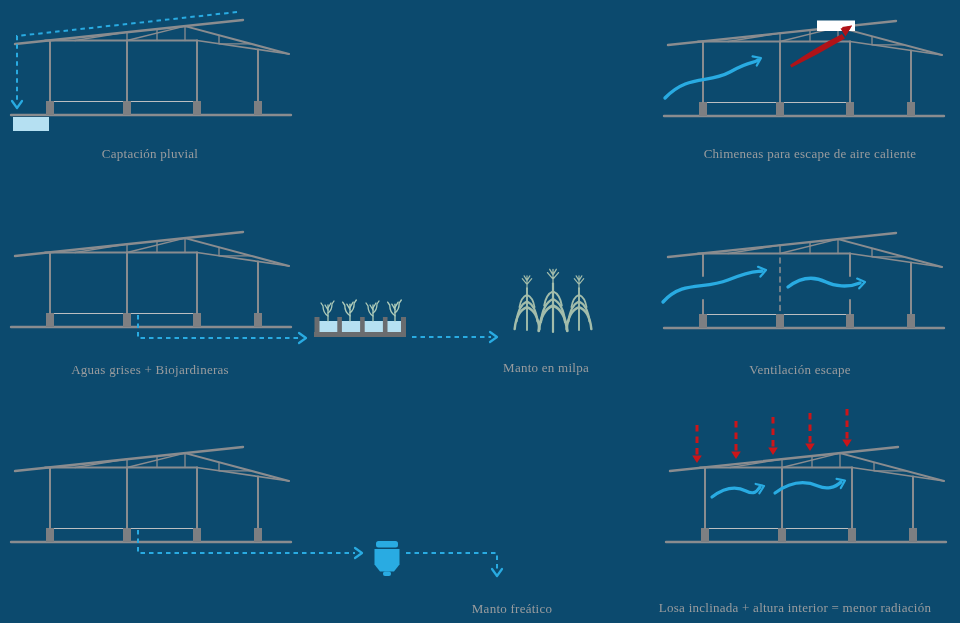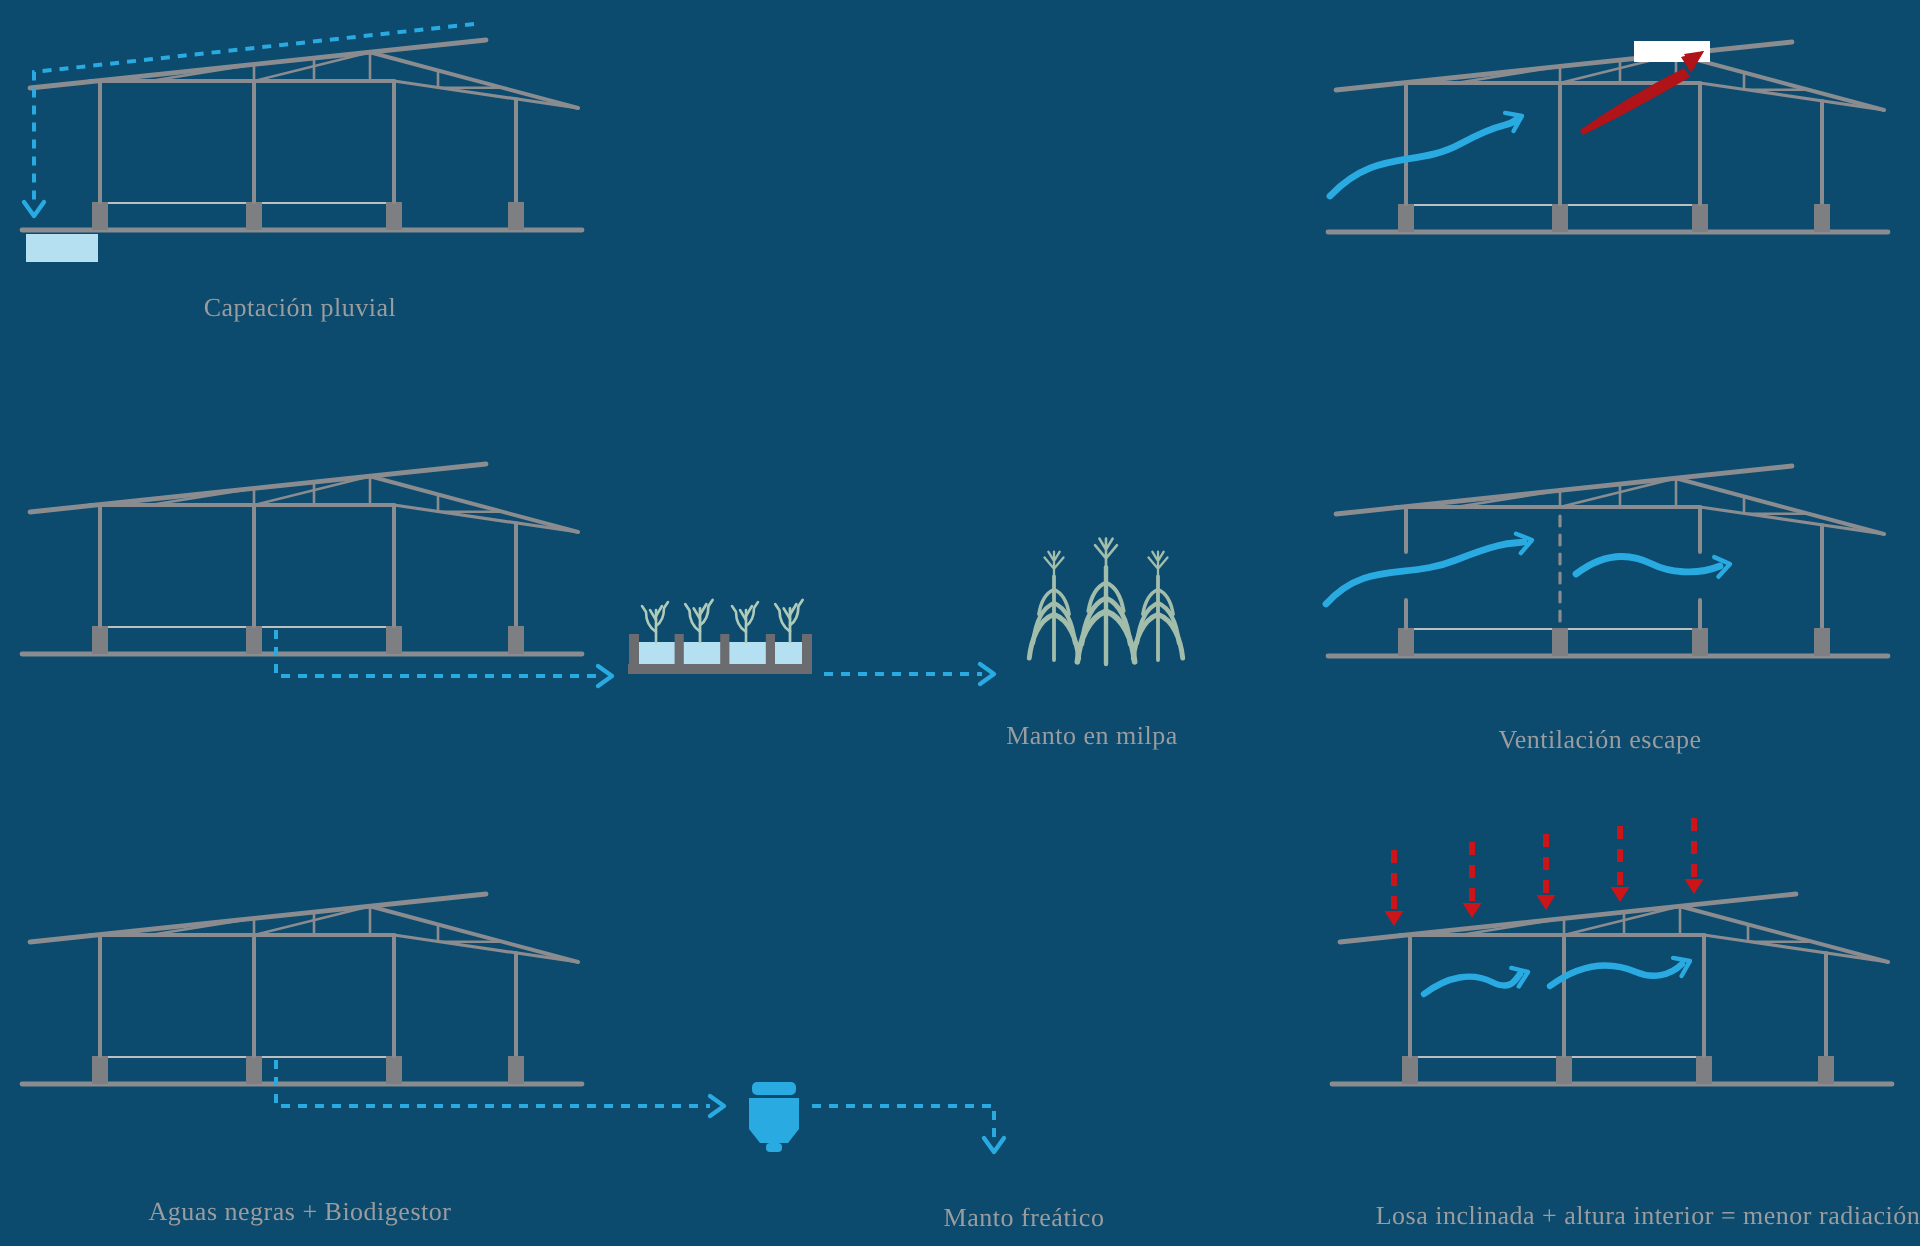--- a/index.html
+++ b/index.html
@@ -161,18 +161,19 @@
       <use href="#sun-head" transform="translate(187,11)"></use>
     </g>
     <path d="M52,61 C64,52 76,50 86,55 S98,53 100,51" stroke="#29abe2" stroke-width="3.2" fill="none" stroke-linecap="round"></path>
     <use href="#chev" transform="translate(104,50) rotate(-22)"></use>
     <path d="M115,57 C130,46 144,44 158,50 C166,53.5 175,52 181,46" stroke="#29abe2" stroke-width="3.2" fill="none" stroke-linecap="round"></path>
     <use href="#chev" transform="translate(185,44.5) rotate(-25)"></use>
   </g>
 </svg>
 
   <div class="lbl" style="left:150px;top:146px">Captación pluvial</div>
+  <div class="lbl" style="left:810px;top:146px">Chimeneas para escape de aire caliente</div>
+  <div class="lbl" style="left:150px;top:362px">Aguas grises + Biojardineras</div>
   <div class="lbl" style="left:546px;top:360px">Manto en milpa</div>
   <div class="lbl" style="left:800px;top:362px">Ventilación escape</div>
-  <div class="lbl" style="left:150px;top:598px">Aguas negras + Biodigestor</div>
   <div class="lbl" style="left:512px;top:601px">Manto freático</div>
-  <div class="lbl" style="left:824px;top:600px">Losa inclinada + altura interior = menor radiación</div>
+  <div class="lbl" style="left:795px;top:600px">Losa inclinada + altura interior = menor radiación</div>
 </div>
 
 </body></html>

